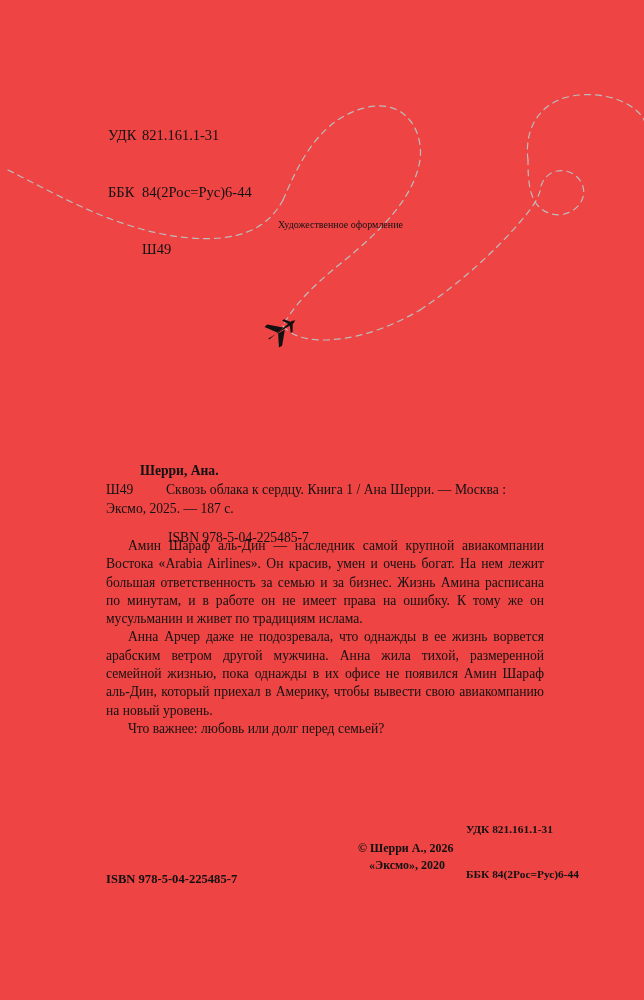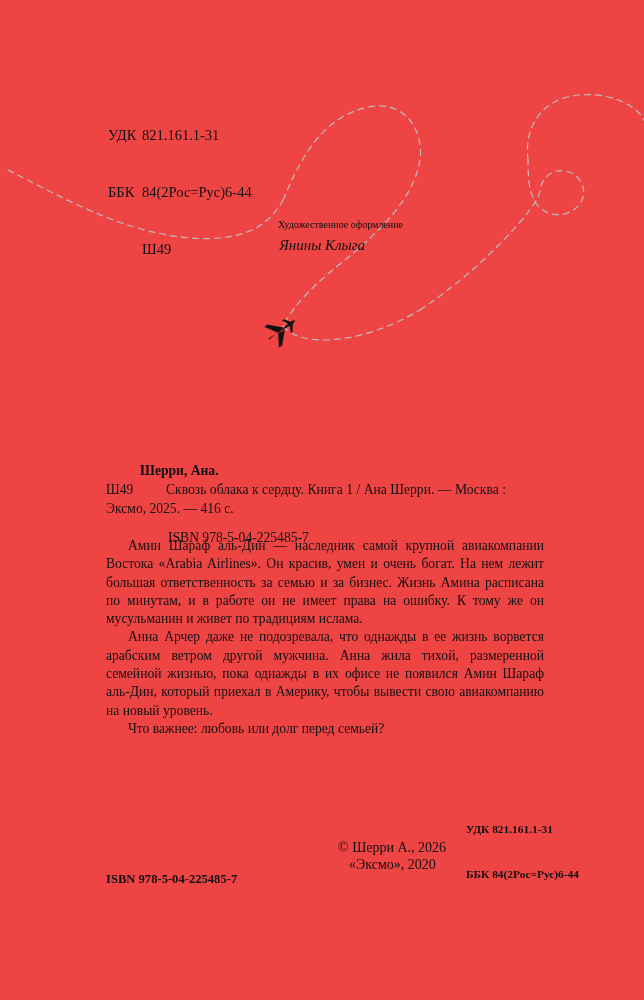--- a/index.html
+++ b/index.html
@@ -130,24 +130,24 @@
     line-height: 15px;
     white-space: pre;
   }
   .udk-bottom span {
     display: block;
   }
 
   
   .copyright {
     position: absolute;
-    left: 338px;
+    left: 358px;
     top: 840px;
-    font-size: 14px;
-    font-weight: normal;
+    font-size: 12px;
+    font-weight: bold;
     line-height: 16.5px;
     width: 270px;
   }
   .copyright span {
     display: block;
   }
   .copyright .cont {
     padding-left: 11px;
   }
 
@@ -193,26 +193,25 @@
   </svg>
 
   <div class="udk-top">
     <span class="row"><span class="lbl">УДК</span><span>821.161.1-31</span></span>
     <span class="row"><span class="lbl">ББК</span><span>84(2Рос=Рус)6-44</span></span>
     <span class="row"><span class="sh">Ш49</span></span>
   </div>
 
   <div class="credits">
     <span class="line1">Художественное оформление</span>
-    <span class="line2">Янины Клыга</span>
   </div>
 
   <div class="biblio">
     <span class="author">Шерри, Ана.</span>
-    <span class="entry"><span class="shelf">Ш49</span><span>Сквозь облака к сердцу. Книга 1 / Ана Шерри. — Москва : Эксмо, 2025. — 416 с.</span></span>
+    <span class="entry"><span class="shelf">Ш49</span><span>Сквозь облака к сердцу. Книга 1 / Ана Шерри. — Москва : Эксмо, 2025. — 187 с.</span></span>
     <span class="isbn-line">ISBN 978-5-04-225485-7</span>
   </div>
 
   <div class="annotation">
     <p>Амин Шараф аль-Дин — наследник самой крупной авиакомпании Востока «Arabia Airlines». Он красив, умен и очень богат. На нем лежит большая ответственность за семью и за бизнес. Жизнь Амина расписана по минутам, и в работе он не имеет права на ошибку. К тому же он мусульманин и живет по традициям ислама.</p>
     <p>Анна Арчер даже не подозревала, что однажды в ее жизнь ворвется арабским ветром другой мужчина. Анна жила тихой, размеренной семейной жизнью, пока однажды в их офисе не появился Амин Шараф аль-Дин, который приехал в Америку, чтобы вывести свою авиакомпанию на новый уровень.</p>
     <p>Что важнее: любовь или долг перед семьей?</p>
   </div>
 
   <div class="udk-bottom">

